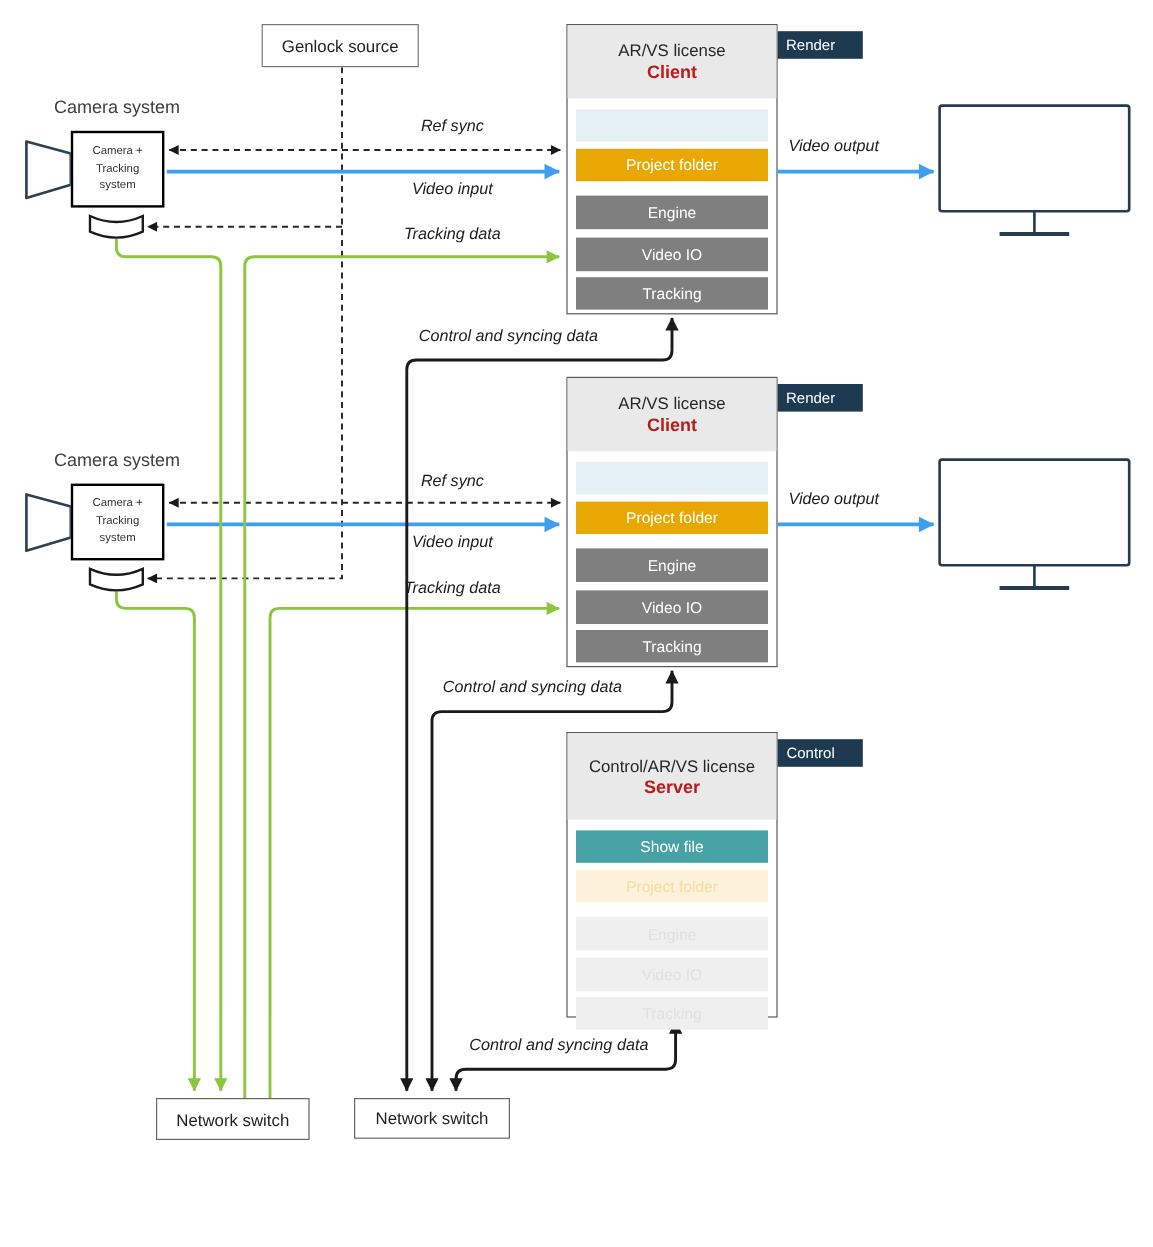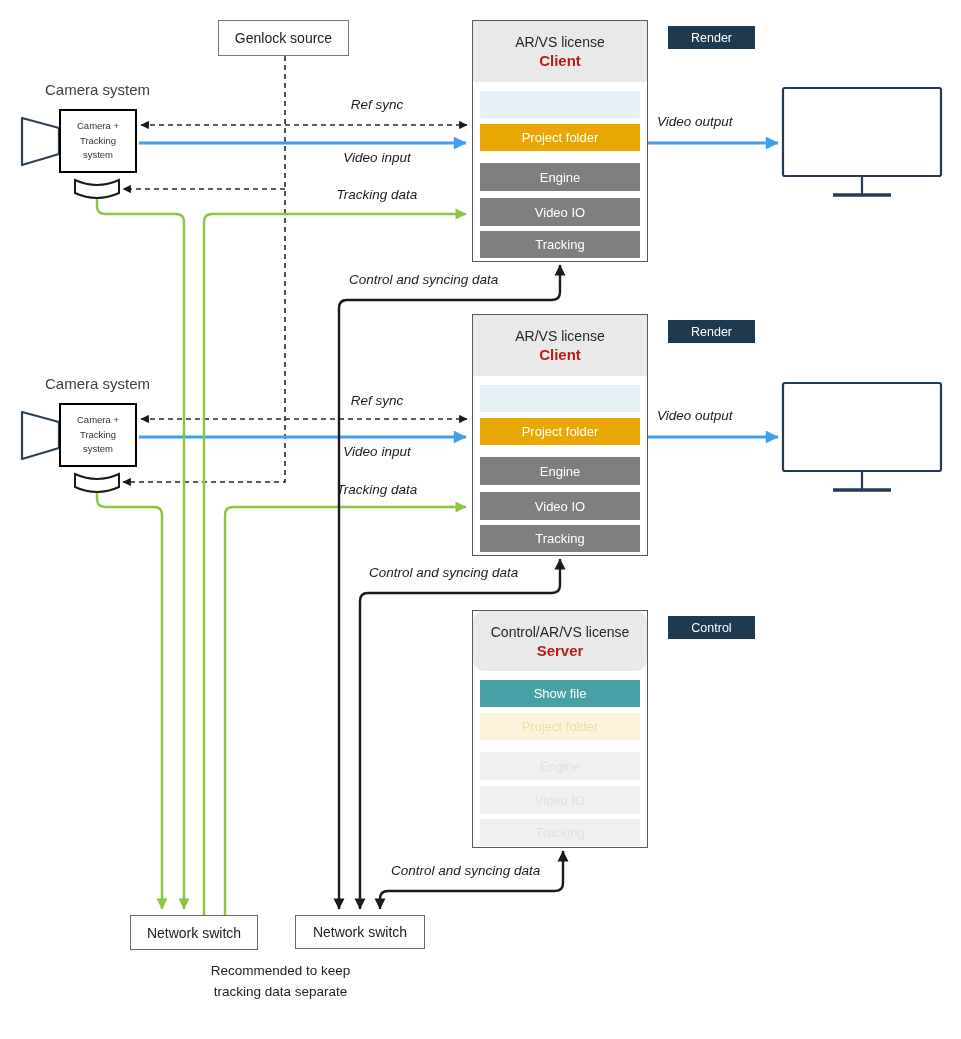--- a/index.html
+++ b/index.html
@@ -24,38 +24,38 @@
     display:flex;align-items:center;justify-content:center;text-align:center;
     font-size:9.5px;line-height:1.55;color:#333;white-space:pre-line;
   }
 
   
   .lic{border:1.6px solid #595959;background:#fff;z-index:2;padding:0 7px;}
   .lic-head{
     height:61px;margin:0 -7px;background:#E9E9E9;
     display:flex;flex-direction:column;align-items:center;justify-content:center;gap:2px;
   }
-  .lic-head.h60{height:60px;border-radius:11px;}
+  .lic-head.h60{height:72px;}
   .lic-license{font-size:14px;color:#262626;}
   .lic-role{font-size:15px;font-weight:bold;color:#b91c1c;}
   .lic-bodypad{padding-top:9px;}
   .slot{
     height:27px;margin-bottom:6px;display:flex;align-items:center;justify-content:center;
     font-size:13px;
   }
   .slot-ice{background:#E4F0F4;}
   .slot-orange{background:#E8A703;color:#fff;margin-bottom:12px;}
   .slot-gray{background:#7F7F7F;color:#fff;height:28px;}
   .slot-teal{background:#46A2A5;color:#fff;}
   .slot-cream{background:#FBF2D9;color:#F1DCA2;margin-bottom:12px;}
   .slot-faded{background:#EFEFEF;color:#E0E0E0;height:28px;}
   .mb7{margin-bottom:7px;} .mb5{margin-bottom:5px;} .mb0{margin-bottom:0;}
 
   .tag{
-    position:absolute;left:668px;width:87px;height:23px;background:#1E3A50;color:#fff;
+    position:absolute;left:632px;width:87px;height:23px;background:#1E3A50;color:#fff;
     font-size:12.5px;display:flex;align-items:center;justify-content:center;z-index:1;
   }
 
   
   .fl{position:absolute;z-index:2;font-style:italic;font-size:13.5px;color:#1c1c1c;white-space:nowrap;}
   .fl-r{left:302px;width:150px;text-align:center;}
 
   .note{
     z-index:2;font-size:13.5px;color:#222;text-align:center;line-height:1.55;white-space:pre-line;
   }
@@ -178,22 +178,20 @@
       <div class="slot slot-faded mb0" style="height:27px;">Tracking</div>
     </div>
   </div>
 
   <div class="abs plainbox" style="left:130px;top:915px;width:128px;height:35px;border-color:#666;">
     <span>Network switch</span>
   </div>
   <div class="abs plainbox" style="left:295px;top:915px;width:130px;height:34px;border-color:#666;">
     <span>Network switch</span>
   </div>
-  <div class="abs note" style="left:178px;top:961px;width:205px;">Recommended to keep
-tracking data separate</div>
 
   <div class="fl fl-r" style="top:97px;">Ref sync</div>
   <div class="fl fl-r" style="top:150px;">Video input</div>
   <div class="fl fl-r" style="top:187px;">Tracking data</div>
   <div class="fl" style="left:657px;top:114px;">Video output</div>
   <div class="fl" style="left:349px;top:272px;">Control and syncing data</div>
 
   <div class="fl fl-r" style="top:393px;">Ref sync</div>
   <div class="fl fl-r" style="top:444px;">Video input</div>
   <div class="fl fl-r" style="top:482px;">Tracking data</div>

